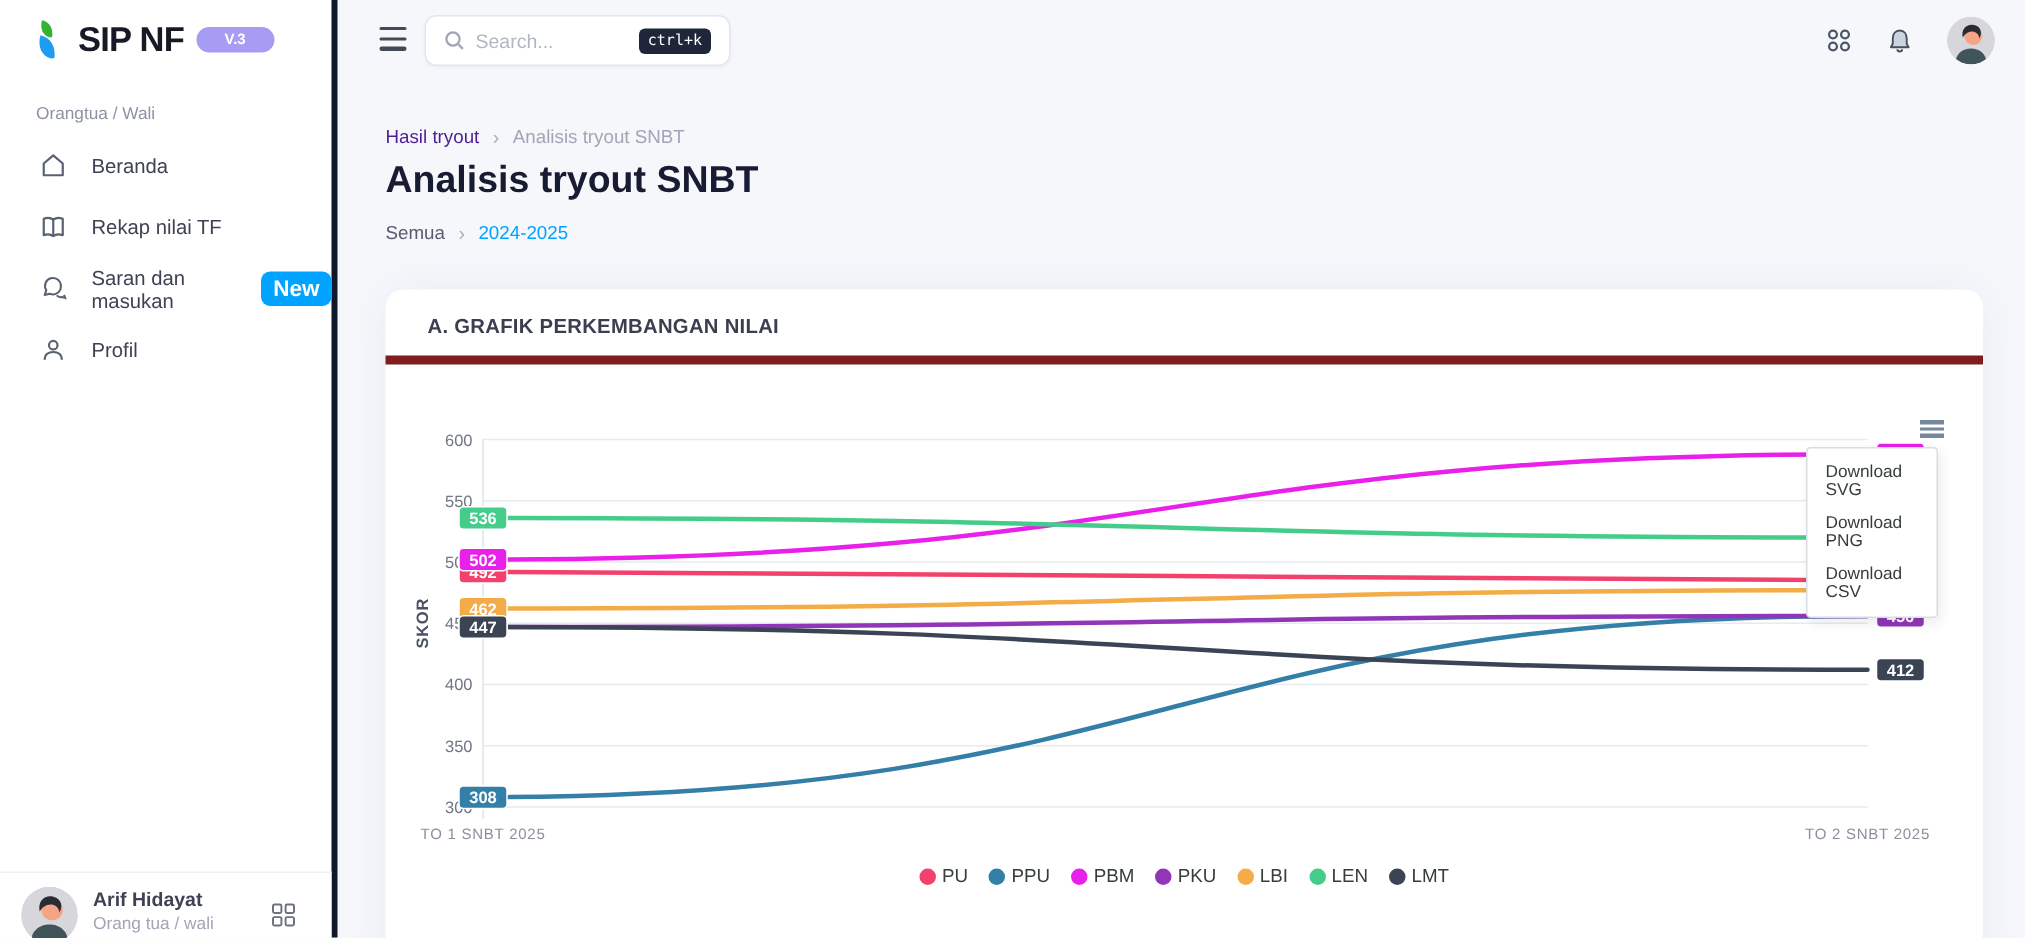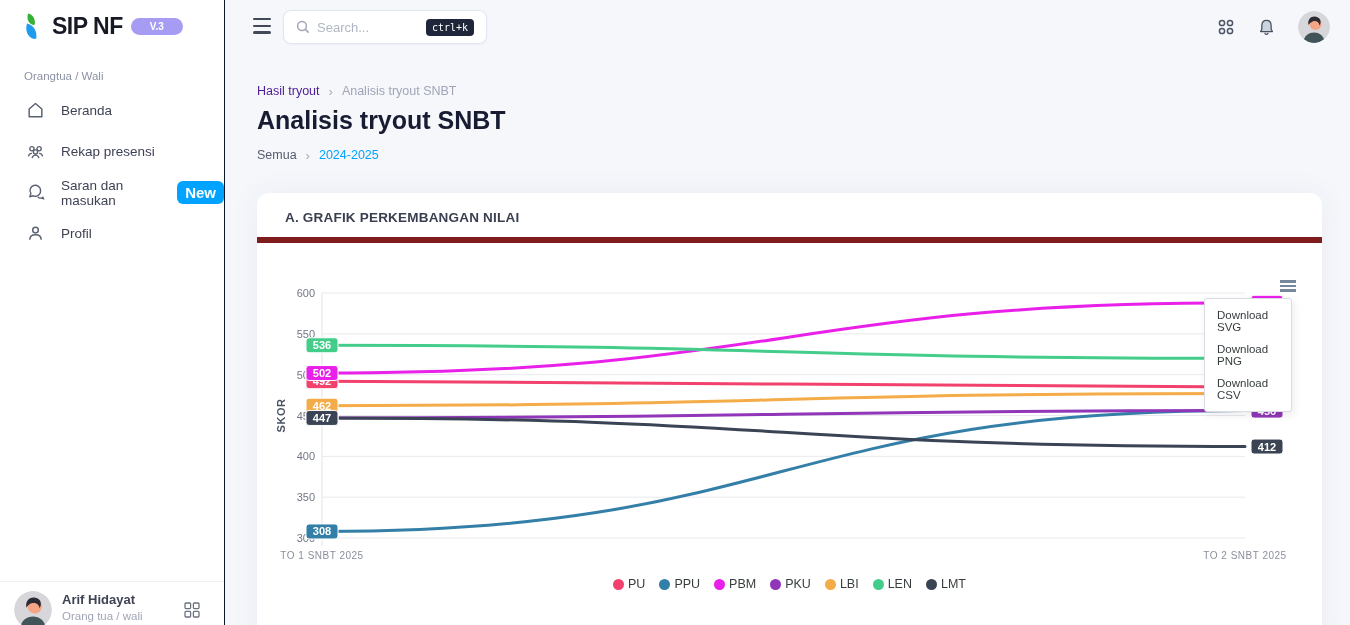--- a/index.html
+++ b/index.html
@@ -1,21 +1,21 @@
 <!DOCTYPE html>
 <html><head>
 <meta charset="utf-8">
 <style>
   * { margin:0; padding:0; box-sizing:border-box; }
   html,body { width:1350px; height:625px; overflow:hidden; background:#f5f7fb;
               font-family:"Liberation Sans", sans-serif; color:#3f4254; }
 
   
   .sidebar { position:absolute; left:0; top:0; bottom:0; width:225px; background:#fff;
-             border-right:1px solid #0f172a; z-index:5; }
+             border-right:4px solid #0f172a; z-index:5; }
   .logo-row { position:absolute; left:22px; top:10px; display:flex; align-items:center; }
   .logo-text { font-size:23px; font-weight:800; letter-spacing:-0.5px; color:#171a24; margin-left:4px; }
   .ver-badge { margin-left:8px; background:#a79cf3; color:#fff; font-size:10px; font-weight:700;
                padding:3px 19px; border-radius:9px; }
   .section-label { position:absolute; left:24px; top:70px; font-size:11.5px; color:#8d93a5; }
   .nav { position:absolute; left:0; top:90px; right:0; }
   .nav-item { height:41px; display:flex; align-items:center; padding-left:26px; cursor:pointer; }
   .nav-item .nicon { width:19px; height:19px; margin-right:16px; flex:0 0 auto; }
   .nav-label { font-size:13.5px; color:#3f4254; }
   .new-badge { margin-left:14px; background:#00a3ff; color:#fff; font-size:15px; font-weight:700;
@@ -88,27 +88,25 @@
   <div class="section-label">Orangtua / Wali</div>
 
   <nav class="nav">
     <div class="nav-item">
       <svg class="nicon" viewBox="0 0 18 18" fill="none" stroke="#5a6272" stroke-width="1.4">
         <path d="M3 7.6 L9 2.4 L15 7.6 L15 15 L3 15 Z" stroke-linejoin="round"></path>
       </svg>
       <span class="nav-label">Beranda</span>
     </div>
     <div class="nav-item">
-      <svg class="nicon" viewBox="0 0 18 18" fill="none" stroke="#5a6272" stroke-width="1.3">
-        <circle cx="5.6" cy="6.4" r="2"></circle>
-          <circle cx="12.4" cy="6.4" r="2"></circle>
-          <circle cx="9" cy="9.4" r="2"></circle>
-        <path d="M2.2 13.6 C2.8 11.6 4.2 10.8 5.6 10.8 M15.8 13.6 C15.2 11.6 13.8 10.8 12.4 10.8 M5.8 15.2 C6.2 13.2 7.6 12.4 9 12.4 C10.4 12.4 11.8 13.2 12.2 15.2"></path>
-      </svg>
-      <span class="nav-label">Rekap presensi</span>
+      <svg class="nicon" viewBox="0 0 18 18" fill="none" stroke="#5a6272" stroke-width="1.4">
+        <path d="M9 4.2 C7.4 2.9 4.8 2.9 3 3.6 L3 14 C4.8 13.3 7.4 13.3 9 14.6 C10.6 13.3 13.2 13.3 15 14 L15 3.6 C13.2 2.9 10.6 2.9 9 4.2 Z" stroke-linejoin="round"></path>
+        <path d="M9 4.2 L9 14.6"></path>
+      </svg>
+      <span class="nav-label">Rekap nilai TF</span>
     </div>
     <div class="nav-item">
       <svg class="nicon" viewBox="0 0 18 18" fill="none" stroke="#5a6272" stroke-width="1.3">
         <path d="M13.8 7.2 a5 5 0 1 0 -9.2 2.7 L3.6 13 l3.1-.9 a5 5 0 0 0 7.1-4.9 Z" stroke-linejoin="round"></path>
         <path d="M11.2 13.2 a3.4 3.4 0 0 0 3.3 1 l2 .6 -.7-1.9"></path>
       </svg>
       <span class="nav-label">Saran dan masukan</span>
       <span class="new-badge">New</span>
     </div>
     <div class="nav-item">

